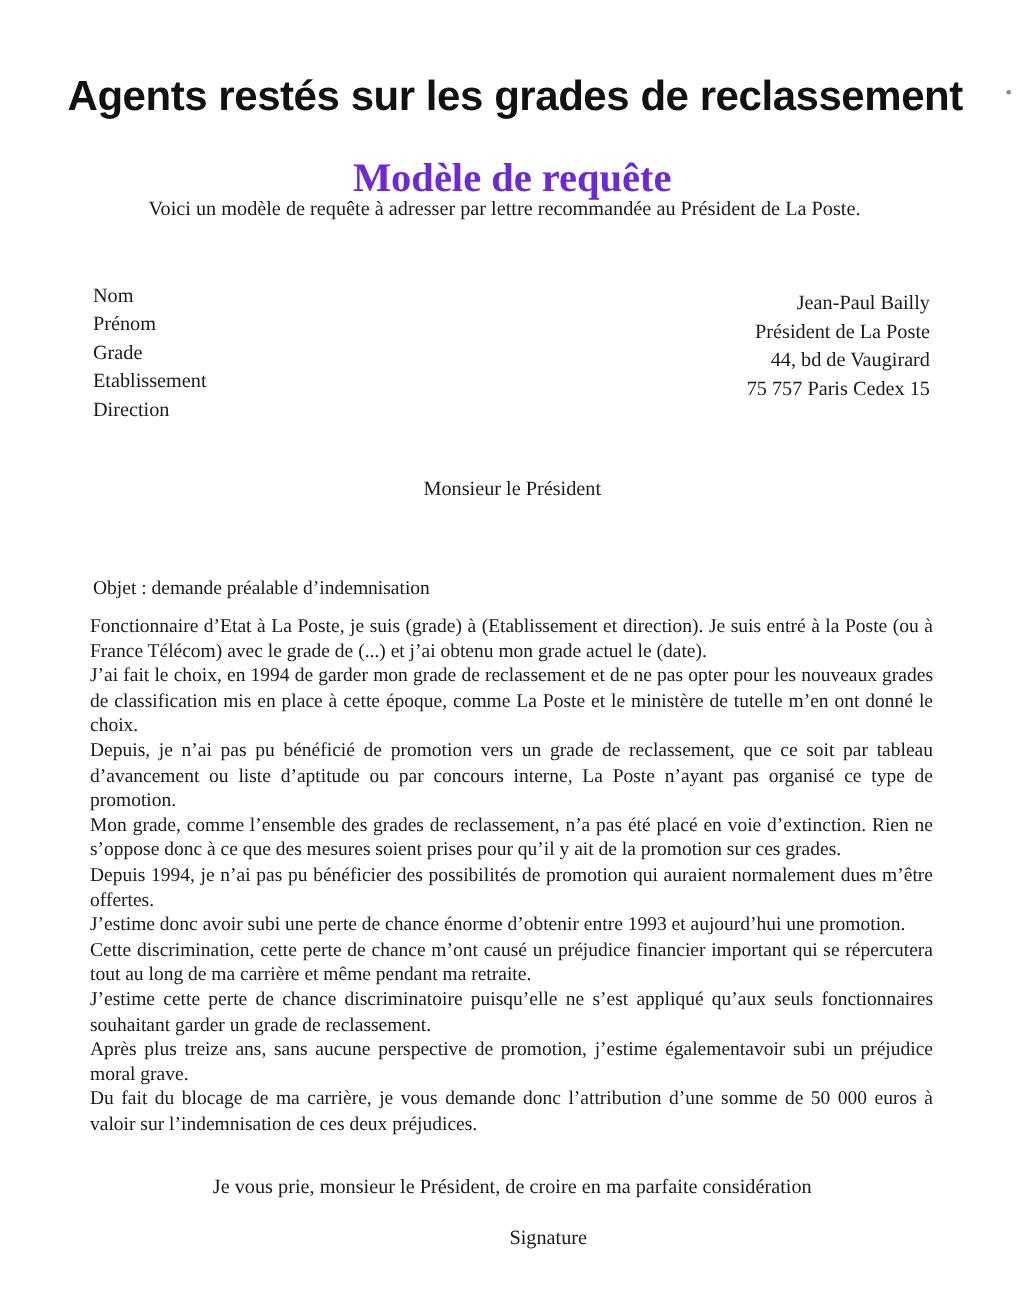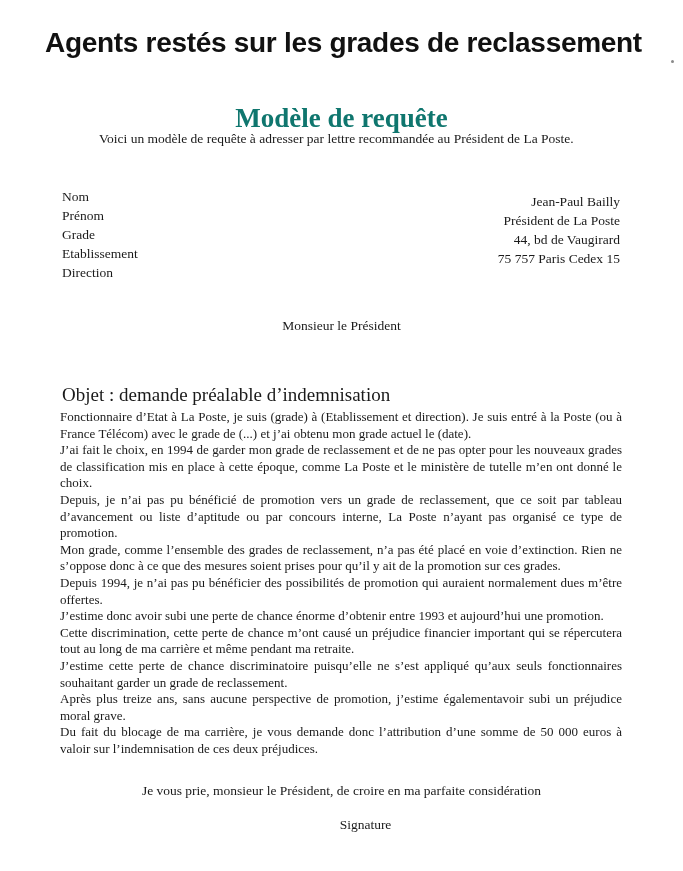--- a/index.html
+++ b/index.html
@@ -13,37 +13,37 @@
     width: 683px;
     height: 871px;
     background: #ffffff;
     color: #1a1a1a;
     font-family: "Liberation Serif", serif;
     overflow: hidden;
   }
   .doc-title {
     position: absolute;
     left: 45px;
-    top: 8px;
+    top: 29px;
     font-family: "Liberation Sans", sans-serif;
     font-weight: bold;
     font-size: 28px;
     letter-spacing: -0.3px;
     white-space: nowrap;
     color: #111111;
   }
   .doc-subtitle {
     position: absolute;
     left: 0;
     right: 0;
     top: 81px;
     text-align: center;
     font-weight: bold;
     font-size: 27px;
-    color: #0f766e;
+    color: #6d28d9;
   }
   .intro {
     position: absolute;
     left: 62px;
     top: 131px;
     font-size: 13.5px;
     margin-left: 37px;
   }
   .sender-fields {
     position: absolute;
@@ -65,21 +65,21 @@
     left: 0;
     right: 0;
     top: 318px;
     text-align: center;
     font-size: 13.5px;
   }
   .subject-line {
     position: absolute;
     left: 62px;
     top: 384px;
-    font-size: 19px;
+    font-size: 13px;
   }
   .letter-body {
     position: absolute;
     left: 60px;
     top: 409px;
     width: 562px;
     font-size: 13px;
     line-height: 16.6px;
     text-align: justify;
   }

